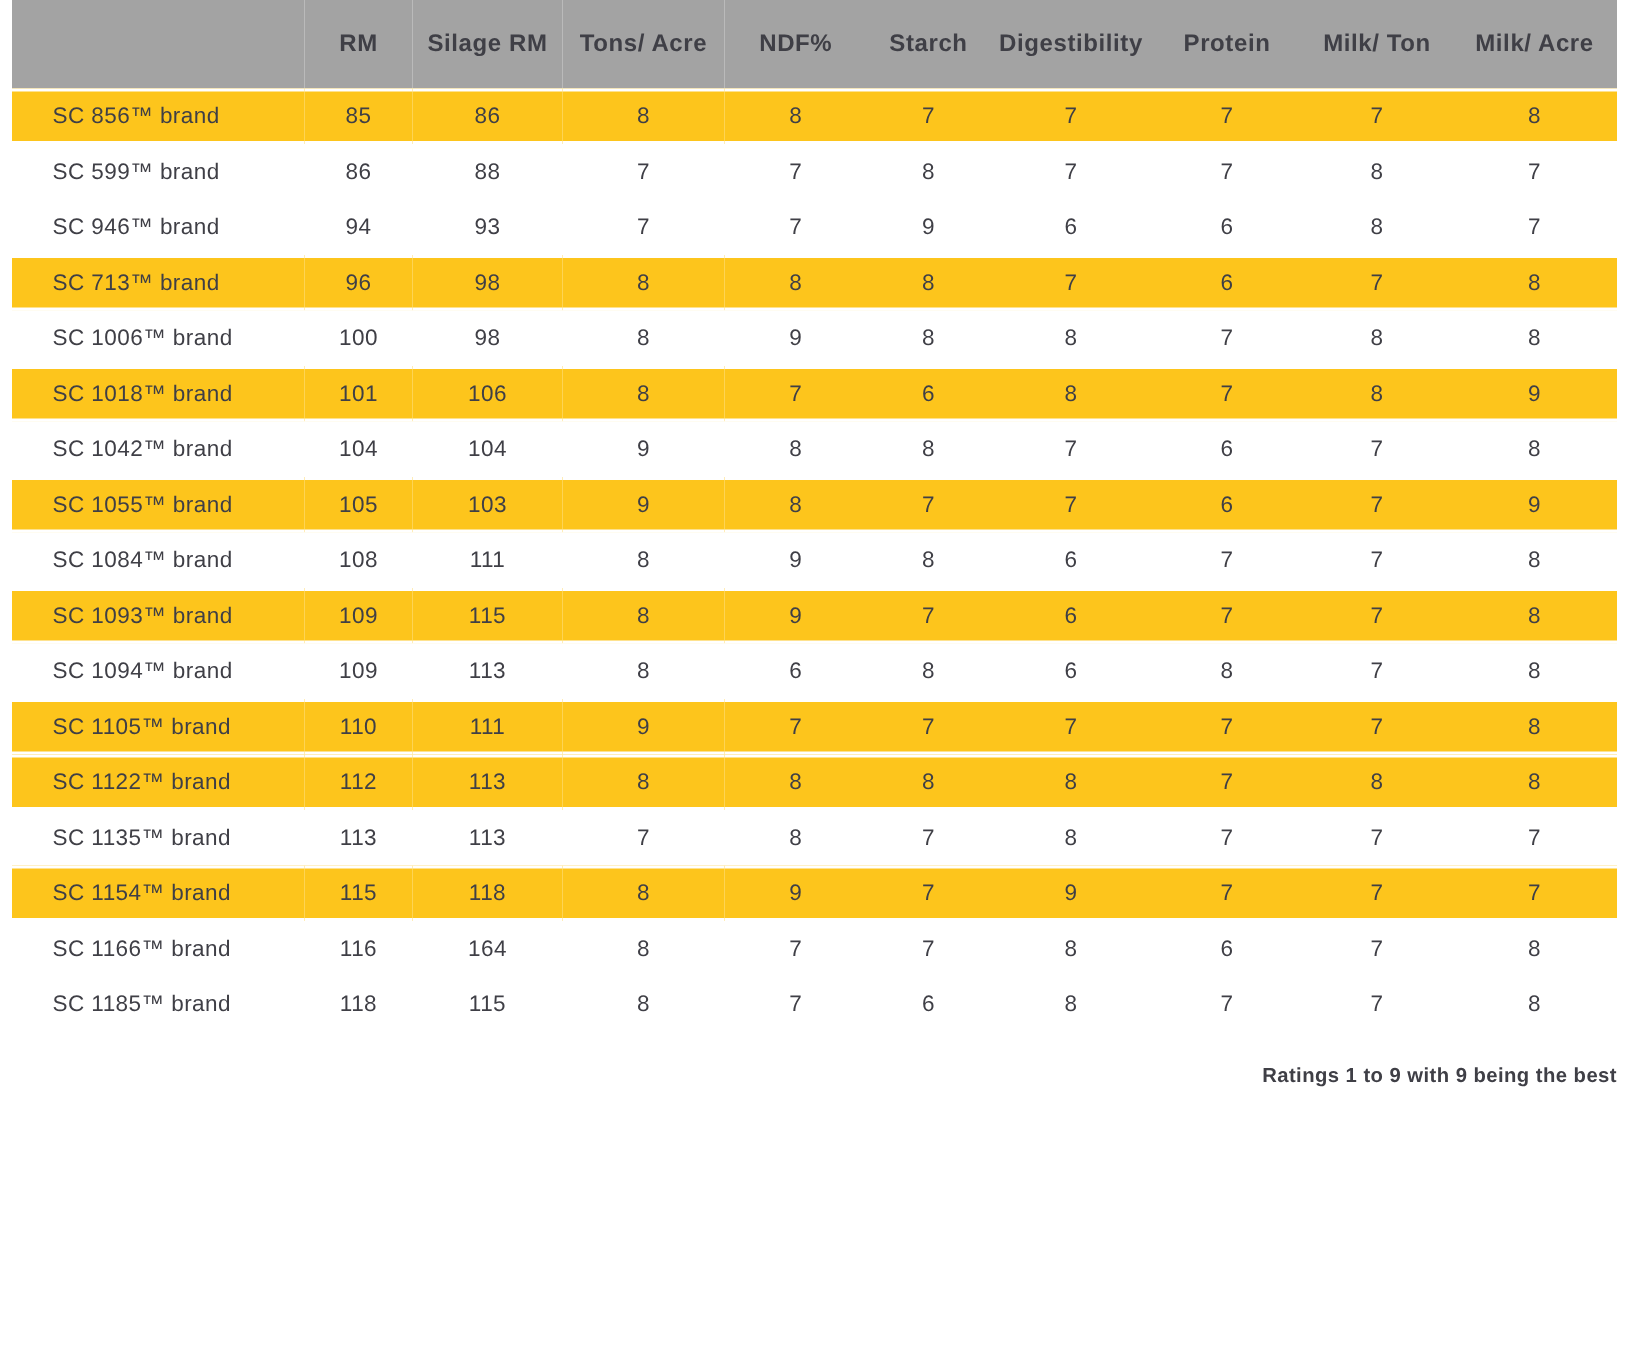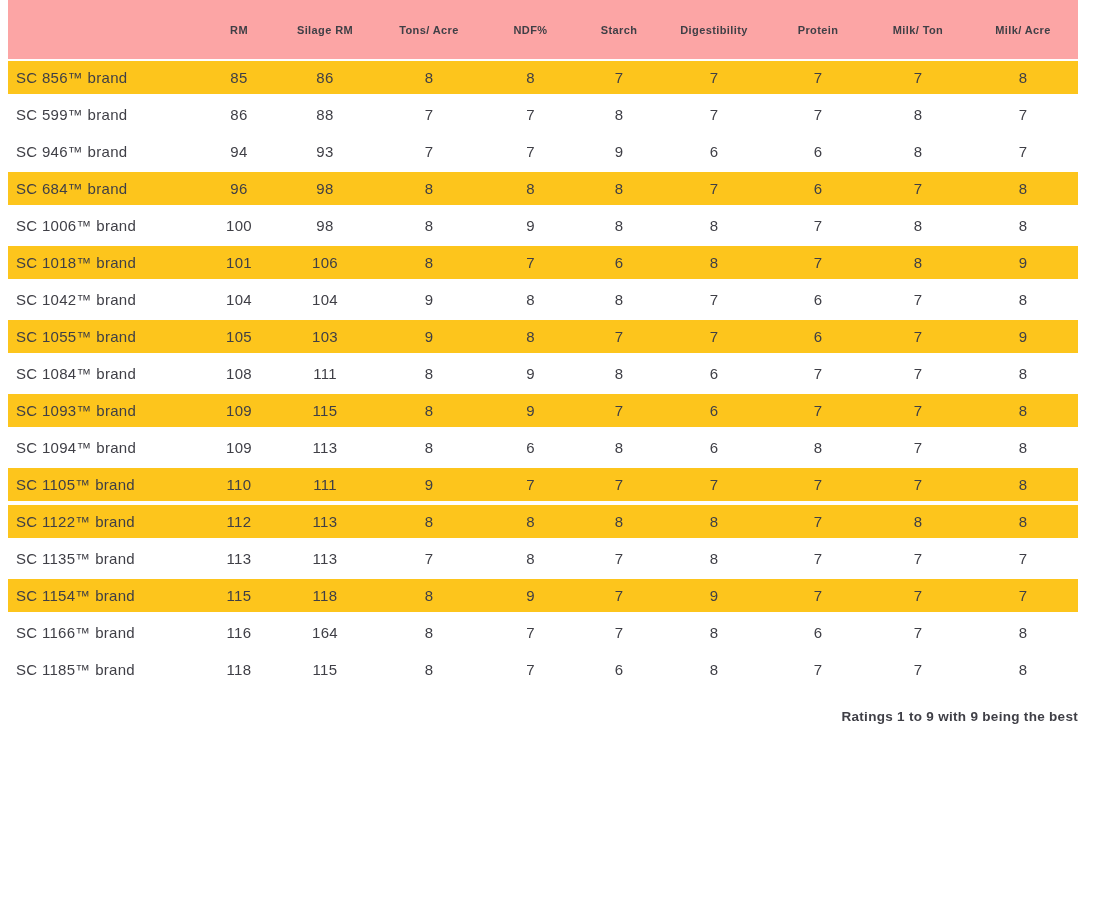--- a/index.html
+++ b/index.html
@@ -24,44 +24,44 @@
   table.ratings {
     border-collapse: separate;
     border-spacing: 0;
     table-layout: fixed;
     width: 1070px;
     margin-left: 8px;
   }
   thead th {
     height: 59px;
     padding: 0;
-    font-size: 11px;
+    font-size: 16px;
     font-weight: bold;
     letter-spacing: 0.4px;
     text-align: center;
     vertical-align: middle;
     color: var(--text);
-    background: #fca5a5;
+    background: #a3a3a3;
   }
   thead th:first-child { text-align: left; }
   tbody td {
     height: 37px;
     padding: 0;
     font-size: 15px;
     text-align: center;
     vertical-align: middle;
     border-top: 2px solid #ffffff;
     border-bottom: 2px solid #ffffff;
     background: #ffffff;
     color: var(--text);
     letter-spacing: 0.3px;
   }
   tbody td:first-child {
     text-align: left;
-    padding-left: 8px;
+    padding-left: 27px;
   }
   tbody tr.hl td { background: var(--hl); }
   .footnote {
     width: 1070px;
     margin-left: 8px;
     margin-top: 21px;
     text-align: right;
     font-size: 13.5px;
     font-weight: bold;
     letter-spacing: 0.3px;
@@ -130,21 +130,21 @@
           <td>93</td>
           <td>7</td>
           <td>7</td>
           <td>9</td>
           <td>6</td>
           <td>6</td>
           <td>8</td>
           <td>7</td>
         </tr>
         <tr class="hl">
-          <td>SC 684™ brand</td>
+          <td>SC 713™ brand</td>
           <td>96</td>
           <td>98</td>
           <td>8</td>
           <td>8</td>
           <td>8</td>
           <td>7</td>
           <td>6</td>
           <td>7</td>
           <td>8</td>
         </tr>

